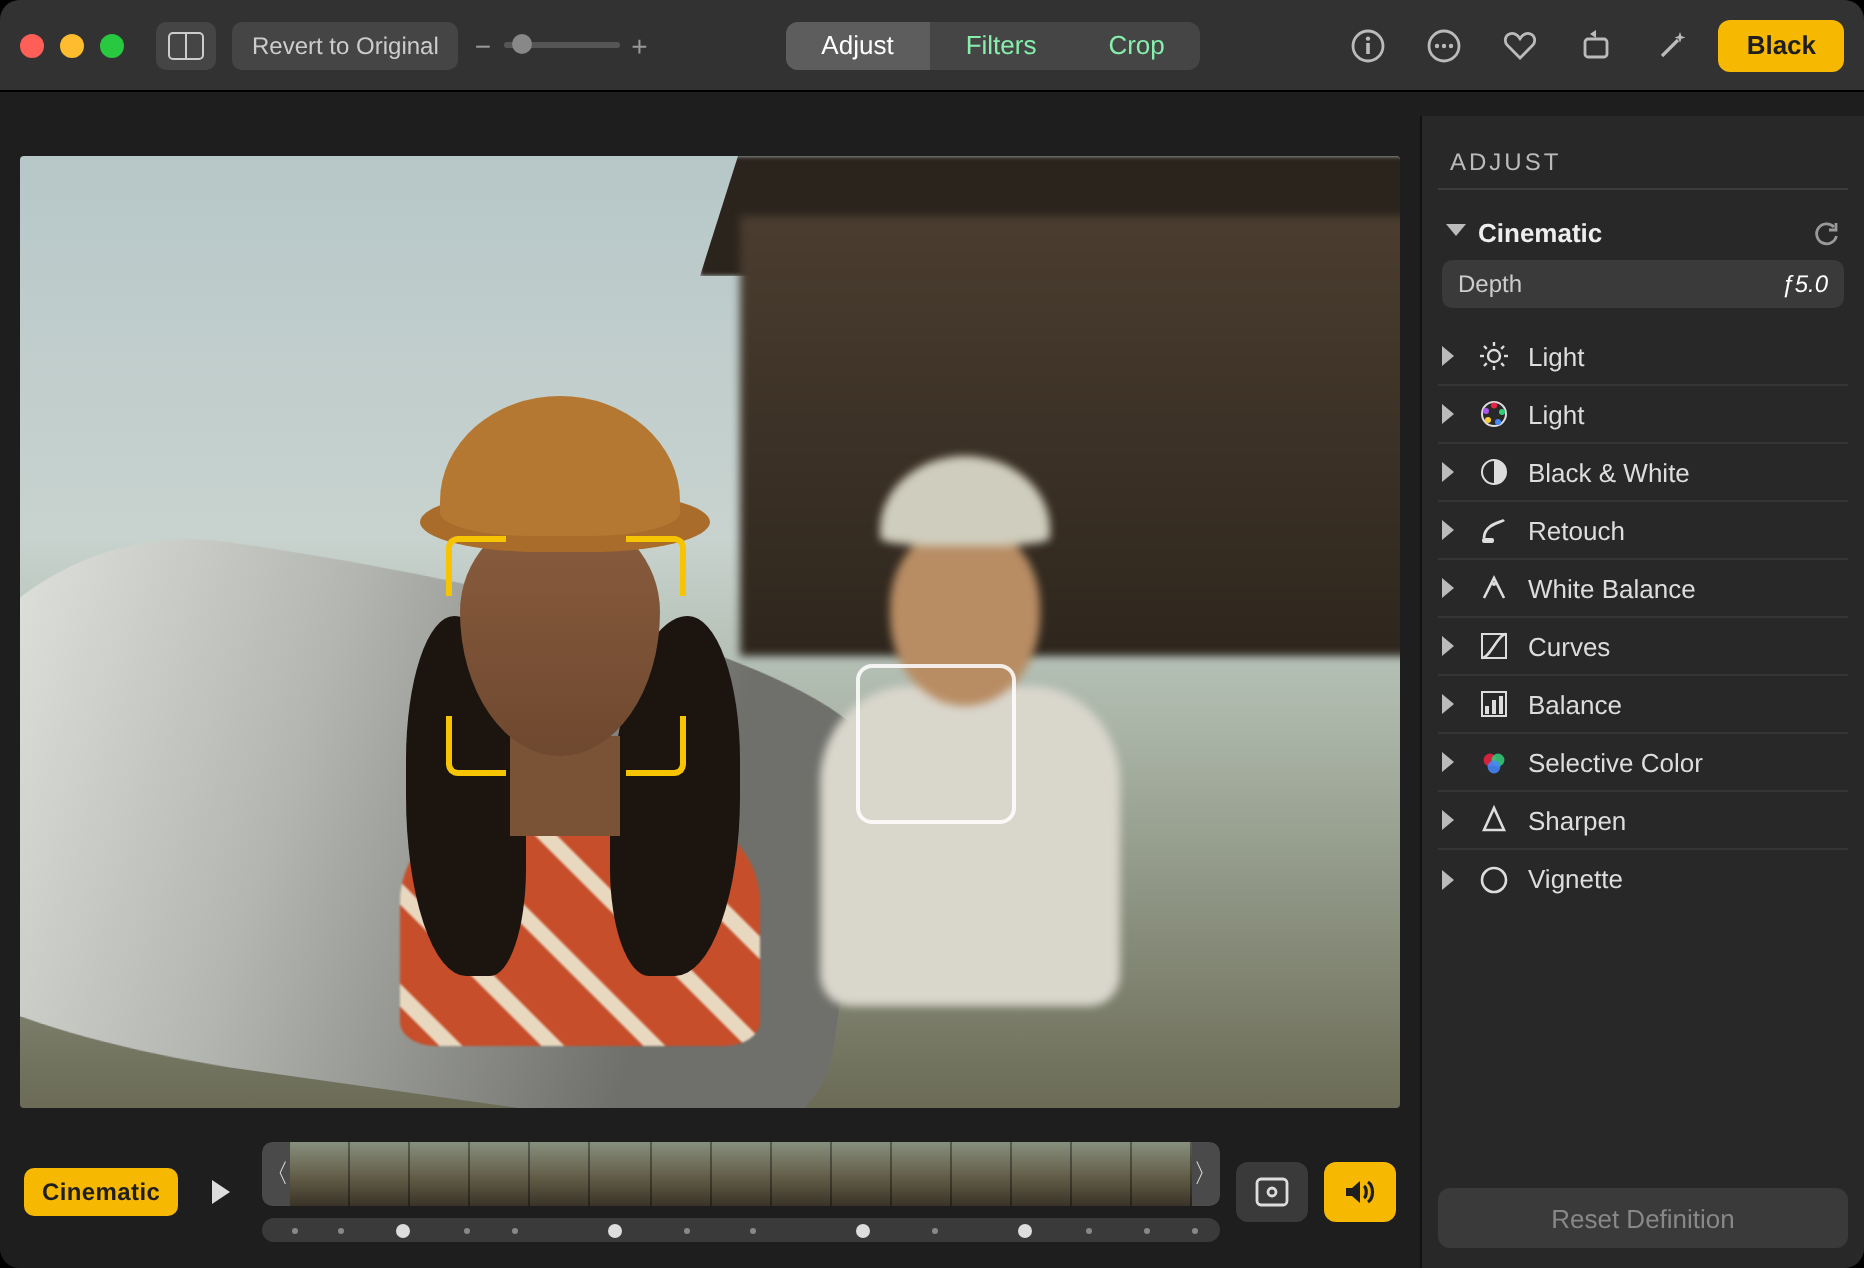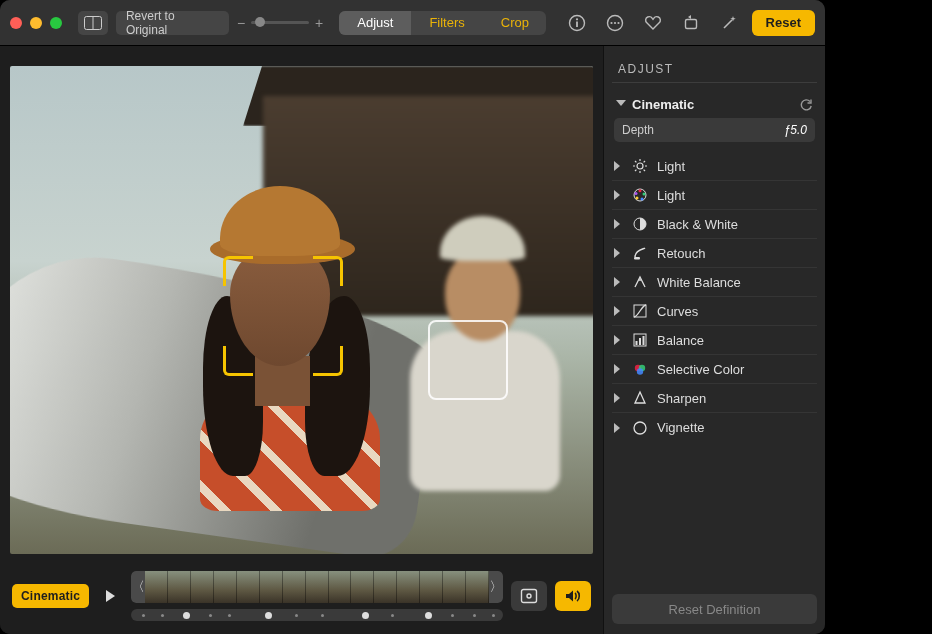--- a/index.html
+++ b/index.html
@@ -1,26 +1,26 @@
 <!DOCTYPE html>
 <html><head>
 <meta charset="utf-8">
 <style>
   * { box-sizing: border-box; margin: 0; padding: 0; }
   html, body { width: 932px; height: 634px; overflow: hidden; font-family: -apple-system, "Helvetica Neue", Arial, sans-serif; background:#000; }
-  .window { width:825px; height:634px; background:#1e1e1e; display:flex; flex-direction:column; border-radius:10px; overflow:hidden; position:relative;}
+  .window { width:932px; height:634px; background:#1e1e1e; display:flex; flex-direction:column; border-radius:10px; overflow:hidden; position:relative;gap:12px;}
   .titlebar { height:46px; background:#323232; display:flex; align-items:center; padding:0 10px; gap:8px; border-bottom:1px solid #000;}
   .traffic { display:flex; gap:8px; margin-right:8px;}
   .tl { width:12px; height:12px; border-radius:50%; }
   .tl.red{background:#ff5f57;} .tl.yellow{background:#febc2e;} .tl.green{background:#28c840;}
   .tb-btn{height:24px;display:flex;align-items:center;justify-content:center;background:#454545;color:#ccc;font-size:12px;padding:0 10px;border-radius:5px;cursor:default;}
   .tb-btn.flat{background:transparent;}
   .tb-btn.icon{width:30px;padding:0;}
   .seg{display:flex;background:#454545;border-radius:6px;overflow:hidden;}
-  .seg .seg-btn{height:24px;padding:0 18px;display:flex;align-items:center;color:#eab308;font-size:13px;cursor:default;}
+  .seg .seg-btn{height:24px;padding:0 18px;display:flex;align-items:center;color:#86efac;font-size:13px;cursor:default;}
   .seg .seg-btn.active{background:#5d5d5d;color:#fff;font-weight:500;}
   .zoom{display:flex;align-items:center;gap:6px;color:#999;font-size:14px;}
   .zoom-track{width:58px;height:3px;background:#555;border-radius:2px;position:relative;}
   .zoom-thumb{position:absolute;width:10px;height:10px;border-radius:50%;background:#888;top:-4px;left:4px;}
   .done-btn{height:26px;padding:0 14px;background:#f6b800;color:#1e1e1e;font-weight:600;font-size:13px;border-radius:6px;display:flex;align-items:center;}
   .spacer{flex:1;}
   .body{flex:1;display:flex;min-height:0;}
   .main{flex:1;display:flex;flex-direction:column;background:#1e1e1e;min-width:0;}
   .viewer{flex:1;margin:20px 10px 10px 10px;position:relative;overflow:hidden;border-radius:2px;}
   .photo{position:absolute;inset:0;}
@@ -141,21 +141,21 @@
           <path d="M6 3 L9 1 L9 5 Z" fill="#bbb"></path>
         </svg>
     </div>
     <div class="tb-btn icon flat">
       <svg width="18" height="18" viewBox="0 0 18 18">
           <path d="M4 14 L12 6" stroke="#bbb" stroke-width="1.6"></path>
           <path d="M13 2 L13.7 4 L15.7 4.7 L13.7 5.4 L13 7.4 L12.3 5.4 L10.3 4.7 L12.3 4 Z" fill="#bbb"></path>
         </svg>
     </div>
 
-    <div class="done-btn">Reset</div>
+    <div class="done-btn">Black</div>
   </div>
 
   <div class="body">
     <div class="main">
       <div class="viewer">
         <div class="photo">
           <div class="sky"></div>
           <div class="cabin-roof"></div>
           <div class="cabin"></div>
           <div class="canoe"></div>

